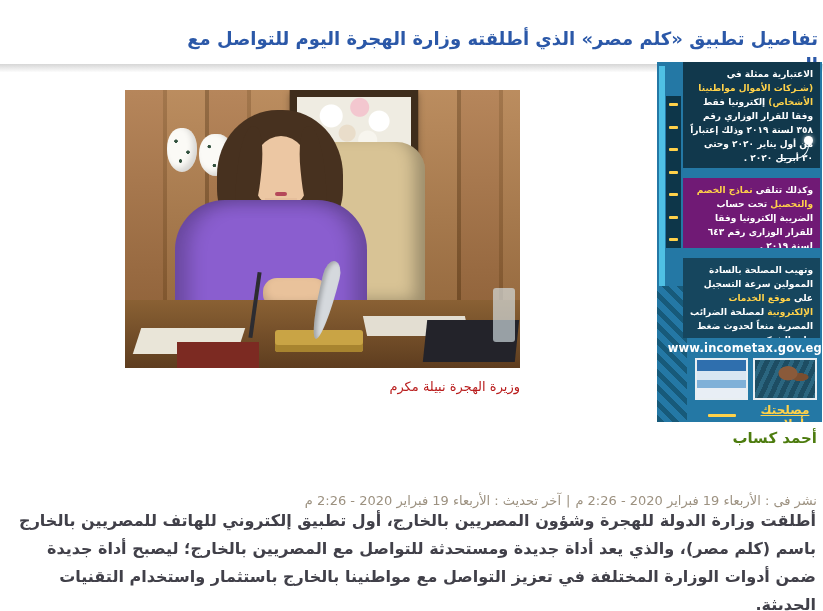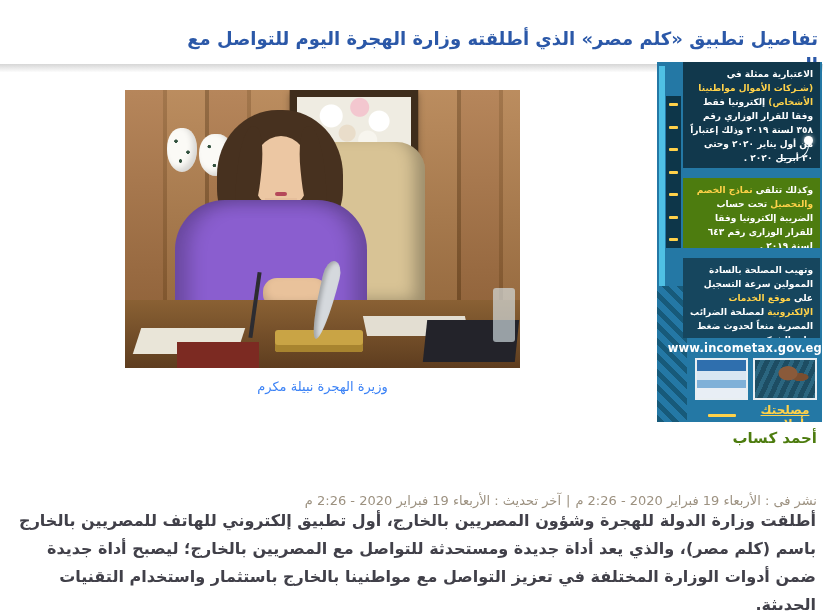--- a/index.html
+++ b/index.html
@@ -56,43 +56,43 @@
   .it-gold{position:absolute;left:150px;top:240px;width:88px;height:22px;background:#c9a445;border-radius:3px;
       box-shadow:inset 0 -7px 0 #a8842f;}
   .it-red{position:absolute;left:52px;top:252px;width:82px;height:26px;background:#7c2a22;}
   .it-black{position:absolute;left:300px;top:230px;width:92px;height:42px;background:#23232a;transform:skewX(-6deg);}
   .it-feather{position:absolute;left:192px;top:170px;width:17px;height:80px;background:#d5d9dd;
       border-radius:50% 50% 50% 50%/20% 20% 80% 80%;transform:rotate(14deg);
       box-shadow:inset 3px 0 4px rgba(0,0,0,.25);}
   .it-pen{position:absolute;left:128px;top:182px;width:4px;height:66px;background:#2c2c31;transform:rotate(8deg);}
   .it-glass{position:absolute;left:368px;top:198px;width:22px;height:54px;background:rgba(215,228,232,.65);border-radius:3px;}
 
-  .photo-caption{position:absolute;top:379px;left:125px;width:395px;text-align:center;
-      font-size:13px;color:#3b82f6;}
+  .photo-caption{position:absolute;top:379px;left:125px;width:395px;text-align:right;
+      font-size:13px;color:#b91c1c;}
 
   
   .author{position:absolute;top:429px;right:6px;font-size:15px;font-weight:bold;color:#4d7c0f;}
   .dateline{position:absolute;top:459px;right:6px;left:6px;font-size:13px;color:#9c9180;text-align:right;margin-top:34px;}
   .dateline .dv{margin:0 5px;}
   .article-body{position:absolute;top:491px;right:7px;left:7px;font-size:16px;font-weight:bold;
       color:#414049;line-height:28px;text-align:right;}
 
   
   .ad{position:absolute;left:657px;top:62px;width:165px;height:360px;background:#2478a5;
       overflow:hidden;direction:rtl;cursor:pointer;}
   .ad-stripe{position:absolute;left:2px;top:4px;width:6px;height:238px;background:#4fc0e4;}
   .ad-hatch{position:absolute;left:0;top:224px;width:30px;height:136px;
       background:repeating-linear-gradient(45deg,#175a7a 0 5px,#2478a5 5px 11px);}
   .ad-mini{position:absolute;left:9px;top:34px;width:15px;height:152px;background:#0d3649;
       box-sizing:border-box;padding:7px 3px;display:flex;flex-direction:column;justify-content:space-between;}
   .ad-mini i{display:block;height:3px;background:#ffd24a;border-radius:1px;}
   .ad-sec{position:absolute;left:26px;width:137px;box-sizing:border-box;padding:6px 7px;
       color:#ffffff;font-size:9px;font-weight:bold;line-height:1.55;text-align:right;overflow:hidden;}
   .sec1{top:0;height:106px;background:#11384c;}
-  .sec2{top:116px;height:70px;background:#4d7c0f;}
+  .sec2{top:116px;height:70px;background:#701a75;}
   .sec3{top:196px;height:80px;background:#16465e;}
   .hl{color:#ffd24a;}
   .ad-dot{position:absolute;left:147px;top:74px;width:9px;height:9px;border-radius:50%;background:#fff;
       box-shadow:0 0 4px rgba(255,255,255,.8);}
   .ad-dot:after{content:"";position:absolute;left:-26px;top:8px;width:30px;height:14px;
       border-bottom:1.5px solid #e8f4fa;border-right:1.5px solid #e8f4fa;border-radius:0 0 14px 0;}
   .ad-url{position:absolute;left:0;top:279px;width:100%;text-align:right;color:#ffffff;
       font-weight:bold;font-size:11.5px;letter-spacing:.2px;direction:ltr;}
   .thumb{position:absolute;top:296px;height:42px;border:2px solid #e8eef2;box-sizing:border-box;}
   .thumb-web{left:38px;width:53px;background:

